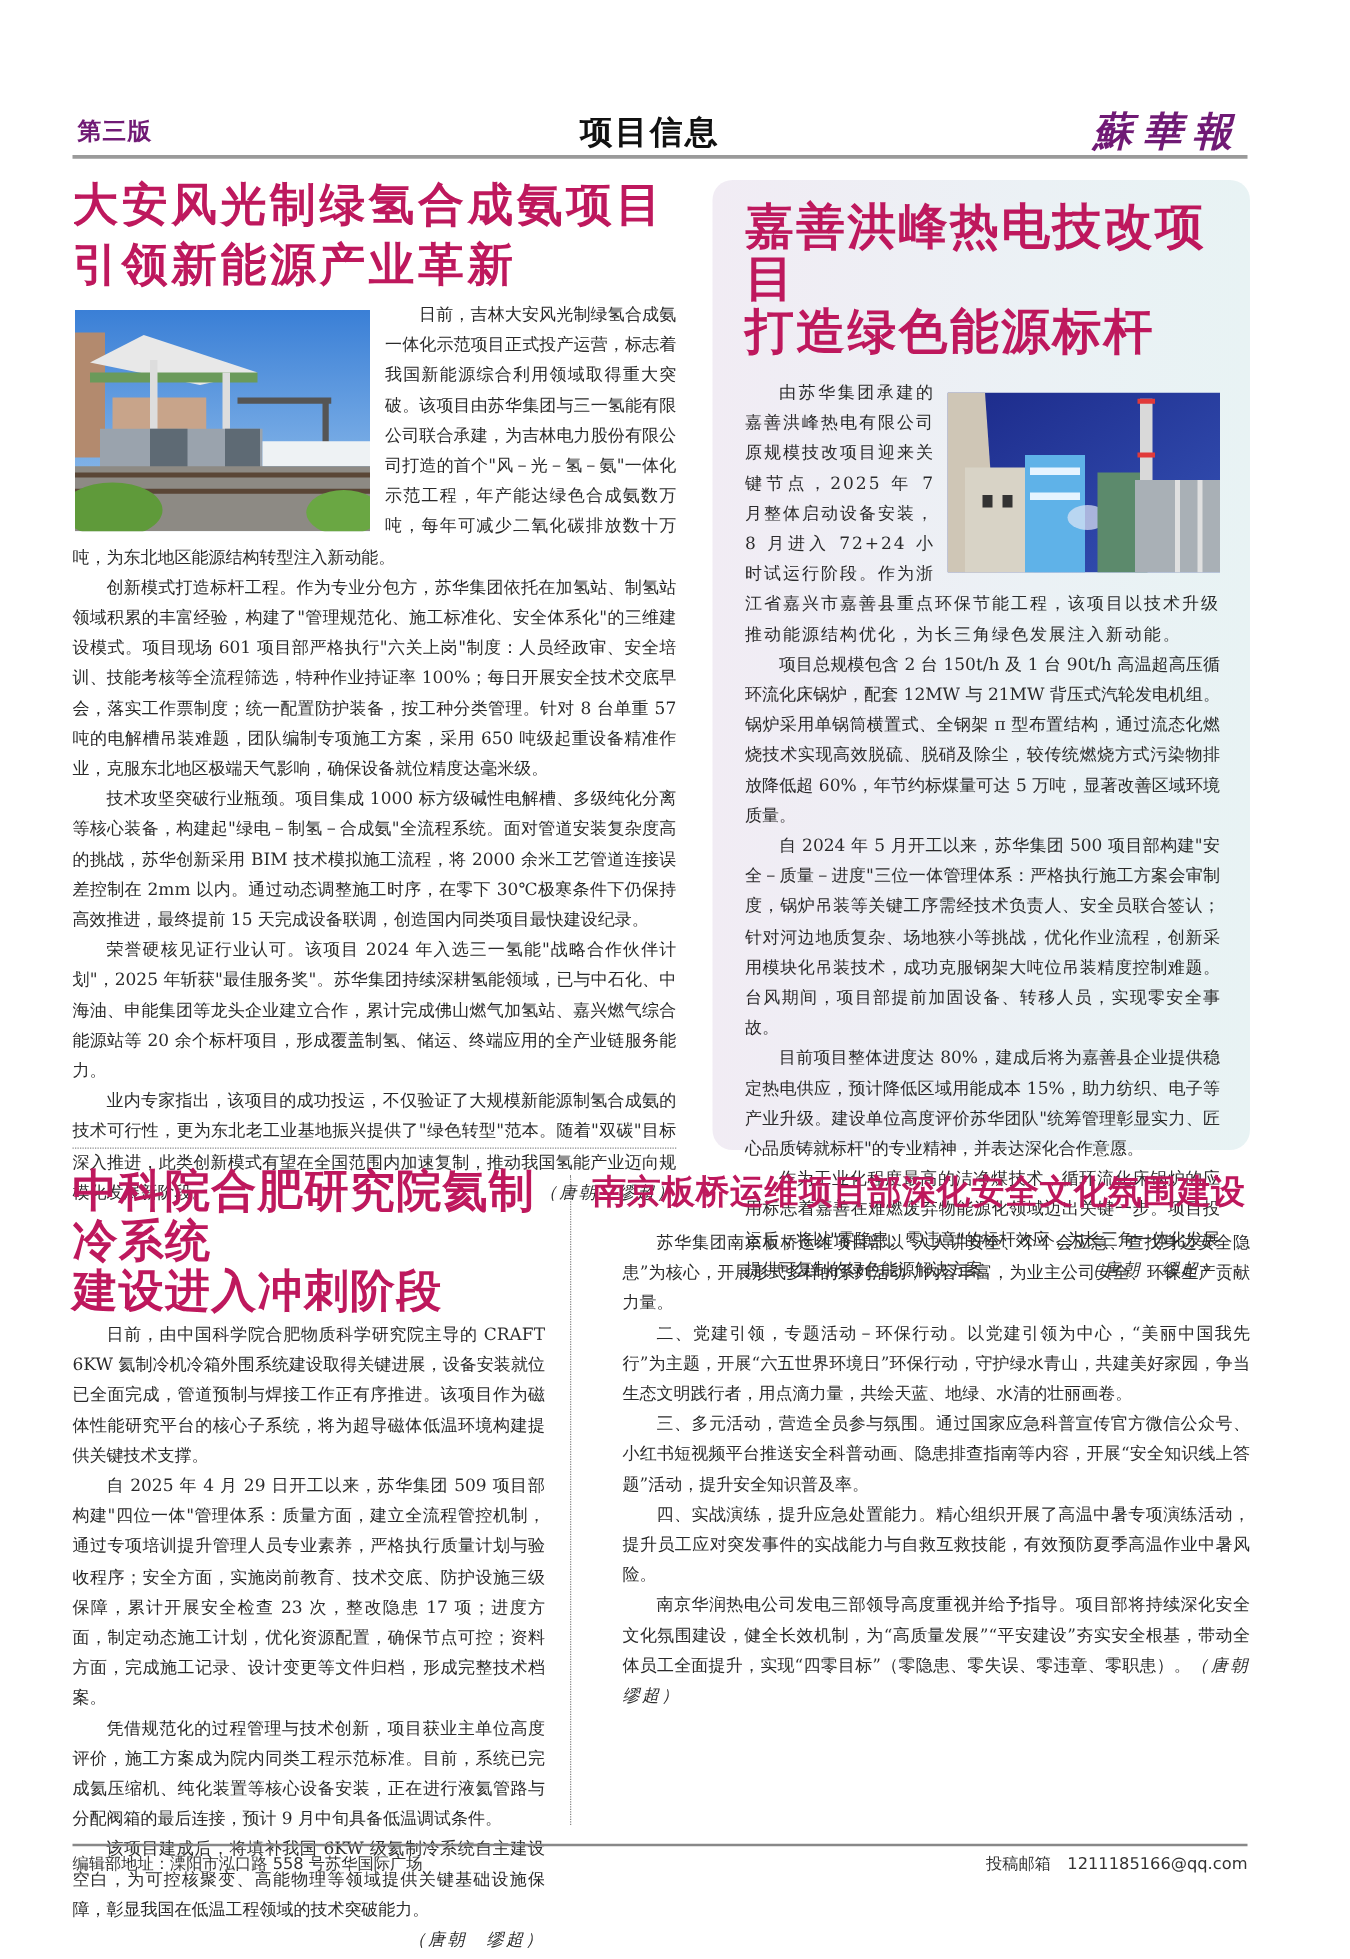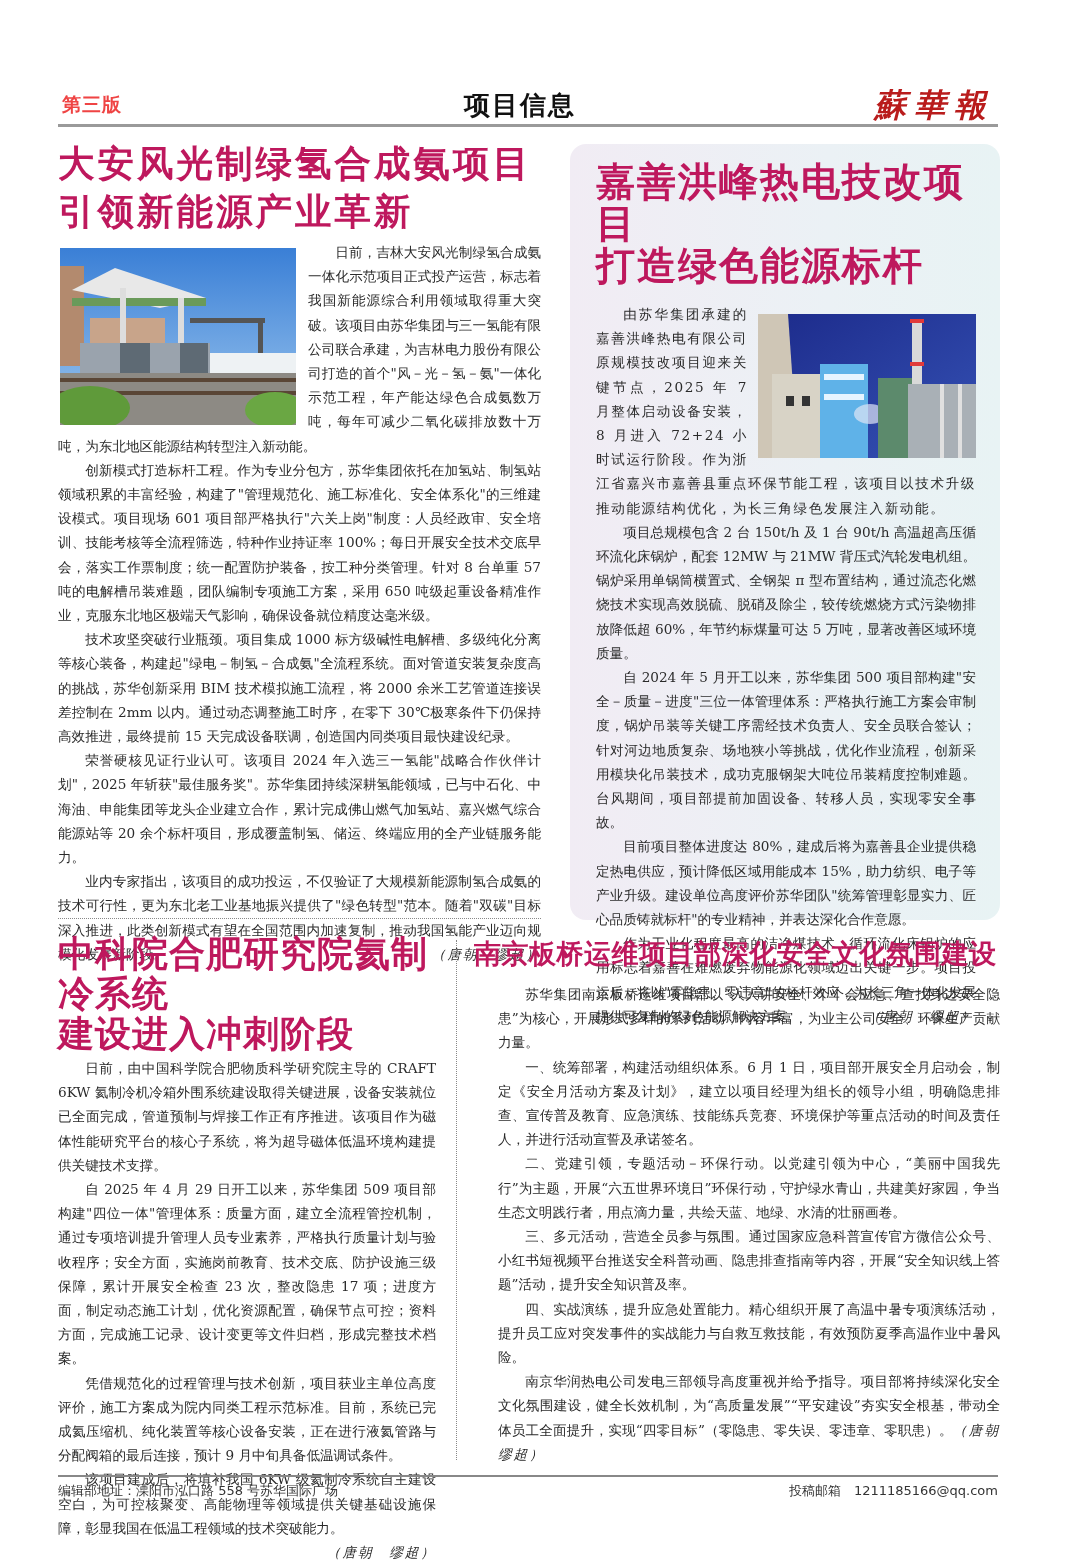--- a/index.html
+++ b/index.html
@@ -2,25 +2,25 @@
 <html><head>
 <meta charset="utf-8">
 <style>
   html, body { margin: 0; padding: 0; background: #ffffff; }
   body { width: 1080px; height: 1567px; position: relative; overflow: hidden;
          font-family: "DejaVu Serif", "Liberation Serif", serif; color: #2a2a2a; }
 
   
   .masthead { position: absolute; left: 58px; top: 86px; width: 940px; height: 36px; }
   .edition { position: absolute; left: 4px; top: 6px; font-family: "DejaVu Sans", sans-serif;
-             font-weight: bold; font-size: 19px; color: #ef4444; letter-spacing: 1px; }
+             font-weight: bold; font-size: 19px; color: #701a75; letter-spacing: 1px; }
   .section-title { position: absolute; left: 0; right: 16px; top: 2px; text-align: center;
              font-family: Liberation Mono, monospace; font-weight: bold; font-size: 26px; color: #111; letter-spacing: 2px; }
   .paper-logo { position: absolute; right: 4px; top: -2px; font-family: "DejaVu Serif", serif;
-             font-size: 32px; color: #b91c1c; font-weight: bold; letter-spacing: 8px; font-style: italic; }
+             font-size: 32px; color: #701a75; font-weight: bold; letter-spacing: 8px; font-style: italic; }
   .head-rule { position: absolute; left: 58px; top: 124px; width: 940px; height: 3px; background: #9a9a9a; }
 
   
   .hl { font-family: "DejaVu Serif", serif; font-weight: bold; color: #be185d; margin: 0; }
   p { margin: 0; font-size: 13.6px; line-height: 24.2px; text-align: justify; text-indent: 2em; }
   .byline { float: right; text-indent: 0; font-style: italic; letter-spacing: 2px; }
 
   
   .a1 { position: absolute; left: 58px; top: 140px; width: 483px; }
   .a1 .hl { font-size: 36.5px; line-height: 48px; letter-spacing: 3px; }
@@ -168,21 +168,20 @@
 </div>
 
 <div class="vsep"></div>
 
 <div class="a4">
   <h1 class="hl">
     <div>南京板桥运维项目部深化安全文化氛围建设</div>
   </h1>
   <div class="body">
     <p>苏华集团南京板桥运维项目部以“人人讲安全、个个会应急、查找身边安全隐患”为核心，开展形式多样的系列活动，内容丰富，为业主公司安全、环保生产贡献力量。</p>
-    <p>一、统筹部署，构建活动组织体系。6 月 1 日，项目部开展安全月启动会，制定《安全月活动方案及计划》，建立以项目经理为组长的领导小组，明确隐患排查、宣传普及教育、应急演练、技能练兵竞赛、环境保护等重点活动的时间及责任人，并进行活动宣誓及承诺签名。</p>
     <p>二、党建引领，专题活动－环保行动。以党建引领为中心，“美丽中国我先行”为主题，开展“六五世界环境日”环保行动，守护绿水青山，共建美好家园，争当生态文明践行者，用点滴力量，共绘天蓝、地绿、水清的壮丽画卷。</p>
     <p>三、多元活动，营造全员参与氛围。通过国家应急科普宣传官方微信公众号、小红书短视频平台推送安全科普动画、隐患排查指南等内容，开展“安全知识线上答题”活动，提升安全知识普及率。</p>
     <p>四、实战演练，提升应急处置能力。精心组织开展了高温中暑专项演练活动，提升员工应对突发事件的实战能力与自救互救技能，有效预防夏季高温作业中暑风险。</p>
     <p><span>南京华润热电公司发电三部领导高度重视并给予指导。项目部将持续深化安全文化氛围建设，健全长效机制，为“高质量发展”“平安建设”夯实安全根基，带动全体员工全面提升，实现“四零目标”（零隐患、零失误、零违章、零职患）。</span><span style="font-style:italic;letter-spacing:2px;">（唐朝　缪超）</span></p>
   </div>
 </div>
 
 <div class="foot-rule"></div>
 <div class="footer">
   <span class="addr">编辑部地址：溧阳市泓口路 558 号苏华国际广场</span>

